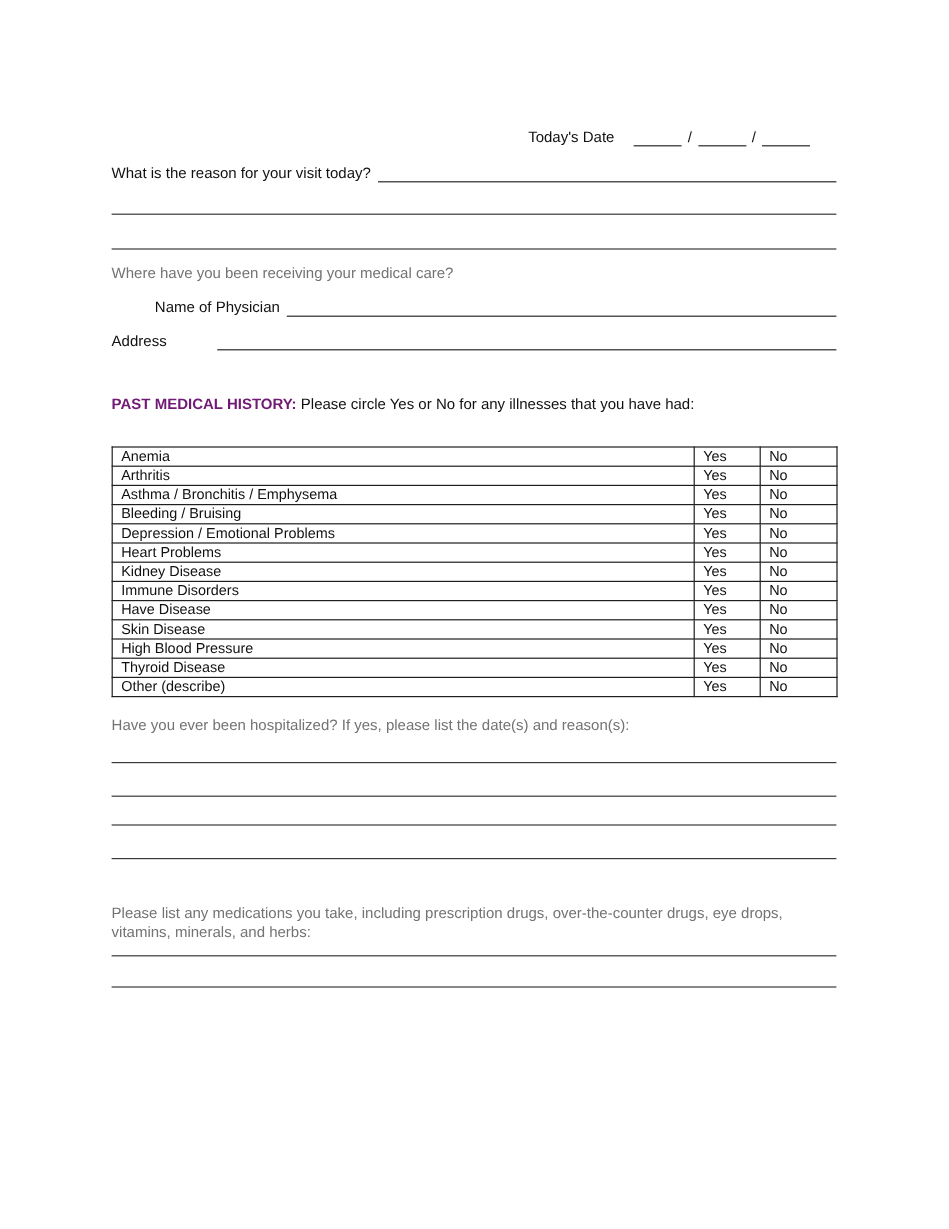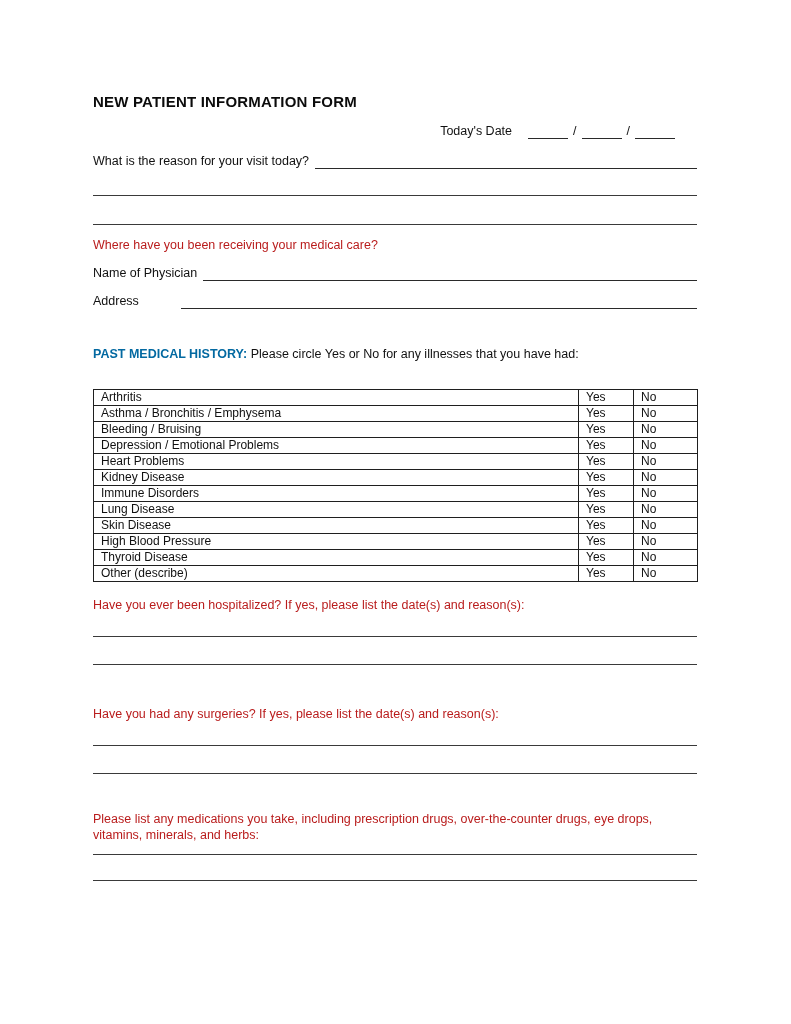--- a/index.html
+++ b/index.html
@@ -61,25 +61,25 @@
   }
 
   .write-line {
     width: 604px;
     border-bottom: 1px solid #3a3a3a;
   }
 
   .q-text {
     font-size: 12.5px;
     line-height: 16px;
-    color: #b91c1c;
+    color: #737373;
   }
 
   .pmh-heading { margin-top: 38px; font-size: 12.5px; line-height: 15px; }
-  .pmh-heading b { font-weight: bold; color: #0369a1; }
+  .pmh-heading b { font-weight: bold; color: #701a75; }
 
   table.history {
     margin-top: 27px;
     width: 604px;
     border-collapse: collapse;
     table-layout: fixed;
   }
   table.history td {
     border: 1px solid #1f1f1f;
     font-size: 12px;
@@ -90,39 +90,38 @@
   }
   table.history col.c-cond { width: 485px; }
   table.history col.c-yes  { width: 55px; }
   table.history col.c-no   { width: 64px; }
 
   
   .row-reason     { margin-top: 14px; }
   .line-r1        { height: 27px; }
   .line-r2        { height: 29px; }
   .q-care         { margin-top: 12px; }
-  .row-physician  { margin-top: 12px; }
+  .row-physician  { margin-top: 12px; margin-left: 36px; }
   .row-address    { margin-top: 12px; gap: 36px; }
   .q-hosp         { margin-top: 15px; }
   .line-h1        { height: 24px; }
   .line-h2        { height: 28px; }
   .q-surg         { margin-top: 41px; }
   .line-s1        { height: 24px; }
   .line-s2        { height: 28px; }
   .q-meds         { margin-top: 37px; }
   .line-m1        { height: 12px; }
   .line-m2        { height: 26px; }
 </style>
 </head>
 <body>
 
 <div class="page">
   <div class="content">
 
-    <div class="form-title">NEW PATIENT INFORMATION FORM</div>
 
     <div class="date-row">
       <span class="lbl">Today's Date</span>
       <span class="blank"></span>
       <span class="date-sep">/</span>
       <span class="blank"></span>
       <span class="date-sep">/</span>
       <span class="blank"></span>
     </div>
 
@@ -151,20 +150,25 @@
     </div>
 
     <table class="history">
       <colgroup>
           <col class="c-cond">
           <col class="c-yes">
           <col class="c-no">
         </colgroup>
       <tbody>
           <tr>
+            <td>Anemia</td>
+            <td>Yes</td>
+            <td>No</td>
+          </tr>
+          <tr>
             <td>Arthritis</td>
             <td>Yes</td>
             <td>No</td>
           </tr>
           <tr>
             <td>Asthma / Bronchitis / Emphysema</td>
             <td>Yes</td>
             <td>No</td>
           </tr>
           <tr>
@@ -186,21 +190,21 @@
             <td>Kidney Disease</td>
             <td>Yes</td>
             <td>No</td>
           </tr>
           <tr>
             <td>Immune Disorders</td>
             <td>Yes</td>
             <td>No</td>
           </tr>
           <tr>
-            <td>Lung Disease</td>
+            <td>Have Disease</td>
             <td>Yes</td>
             <td>No</td>
           </tr>
           <tr>
             <td>Skin Disease</td>
             <td>Yes</td>
             <td>No</td>
           </tr>
           <tr>
             <td>High Blood Pressure</td>
@@ -217,21 +221,20 @@
             <td>Yes</td>
             <td>No</td>
           </tr>
         </tbody>
     </table>
 
     <div class="q-text q-hosp">Have you ever been hospitalized?  If yes, please list the date(s) and reason(s):</div>
     <div class="write-line line-h1"></div>
     <div class="write-line line-h2"></div>
 
-    <div class="q-text q-surg">Have you had any surgeries? If yes, please list the date(s) and reason(s):</div>
     <div class="write-line line-s1"></div>
     <div class="write-line line-s2"></div>
 
     <div class="q-text q-meds">Please list any medications you take, including prescription drugs, over-the-counter drugs, eye drops, vitamins, minerals, and herbs:</div>
     <div class="write-line line-m1"></div>
     <div class="write-line line-m2"></div>
 
   </div>
 </div>
 

